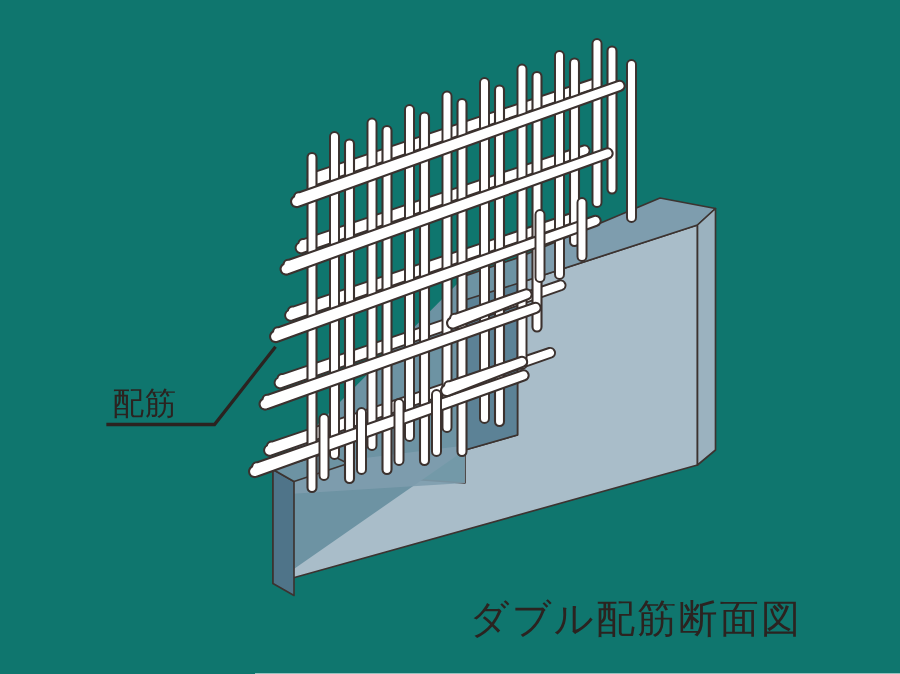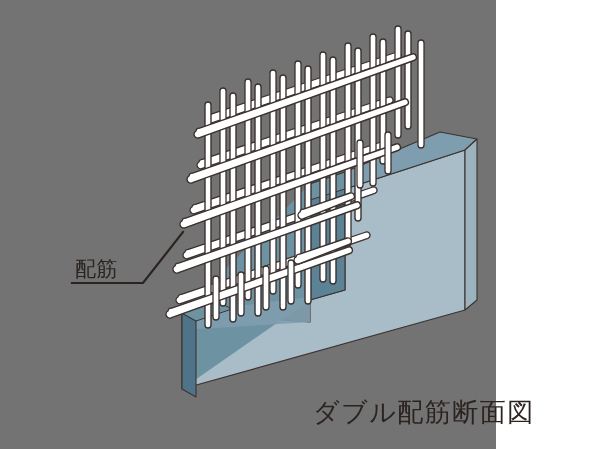--- a/index.html
+++ b/index.html
@@ -9,23 +9,23 @@
     background: #ffffff;
   }
   body {
     width: 600px;
     height: 449px;
     overflow: hidden;
     font-family: "Liberation Serif", "DejaVu Serif", serif;
   }
   #figure-root {
     position: relative;
-    width: 496px;
+    width: 600px;
     height: 449px;
-    background: #737373;
+    background: #0f766e;
   }
   #diagram-svg {
     position: absolute;
     left: 0;
     top: 0;
     width: 600px;
     height: 449px;
     display: block;
   }
   .callout-text {

